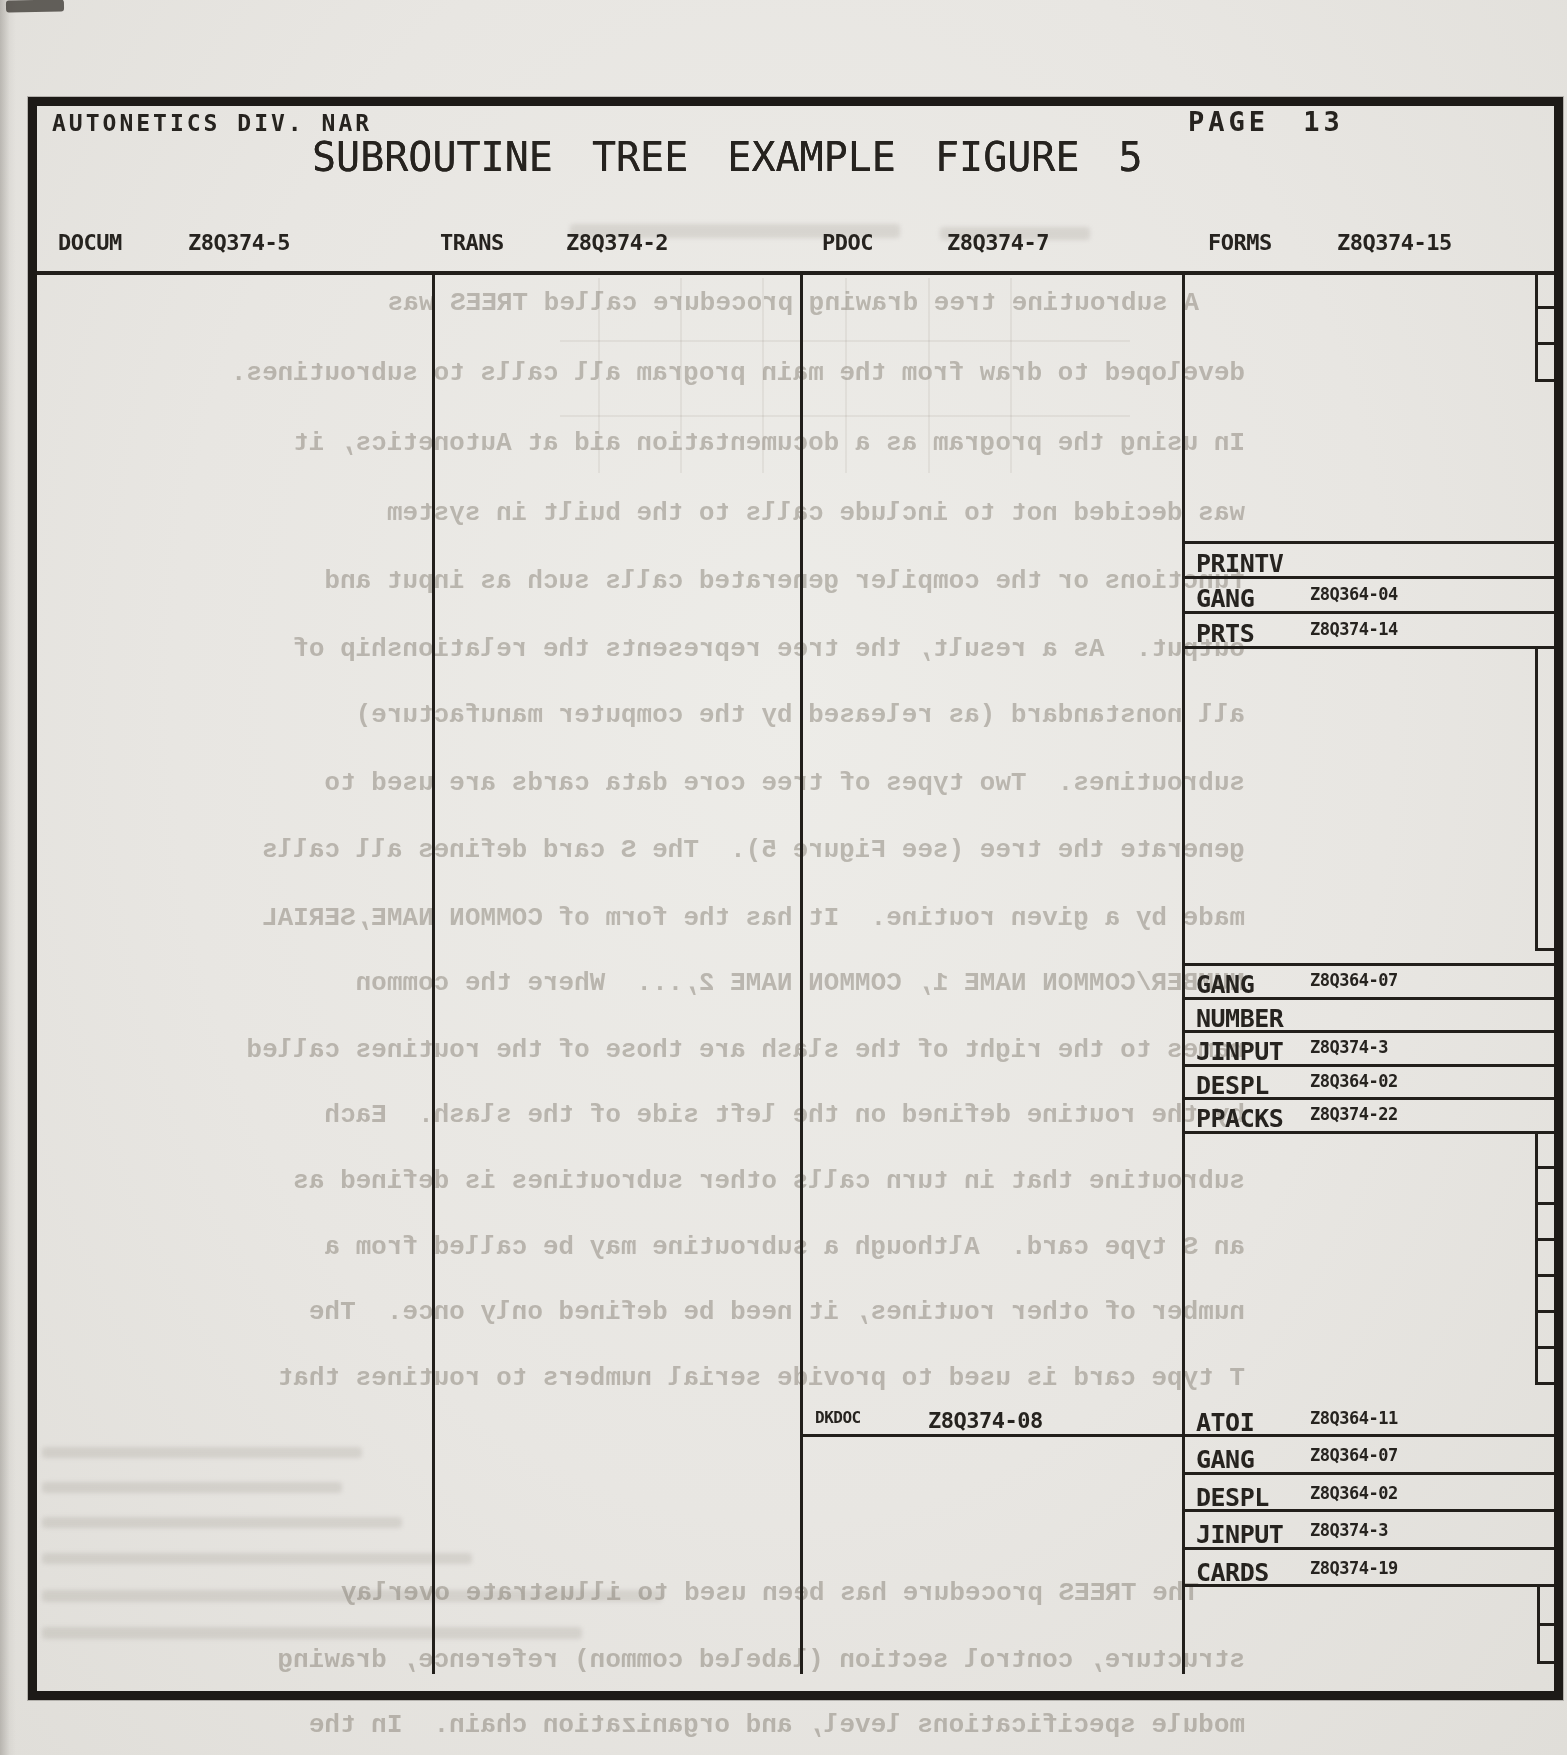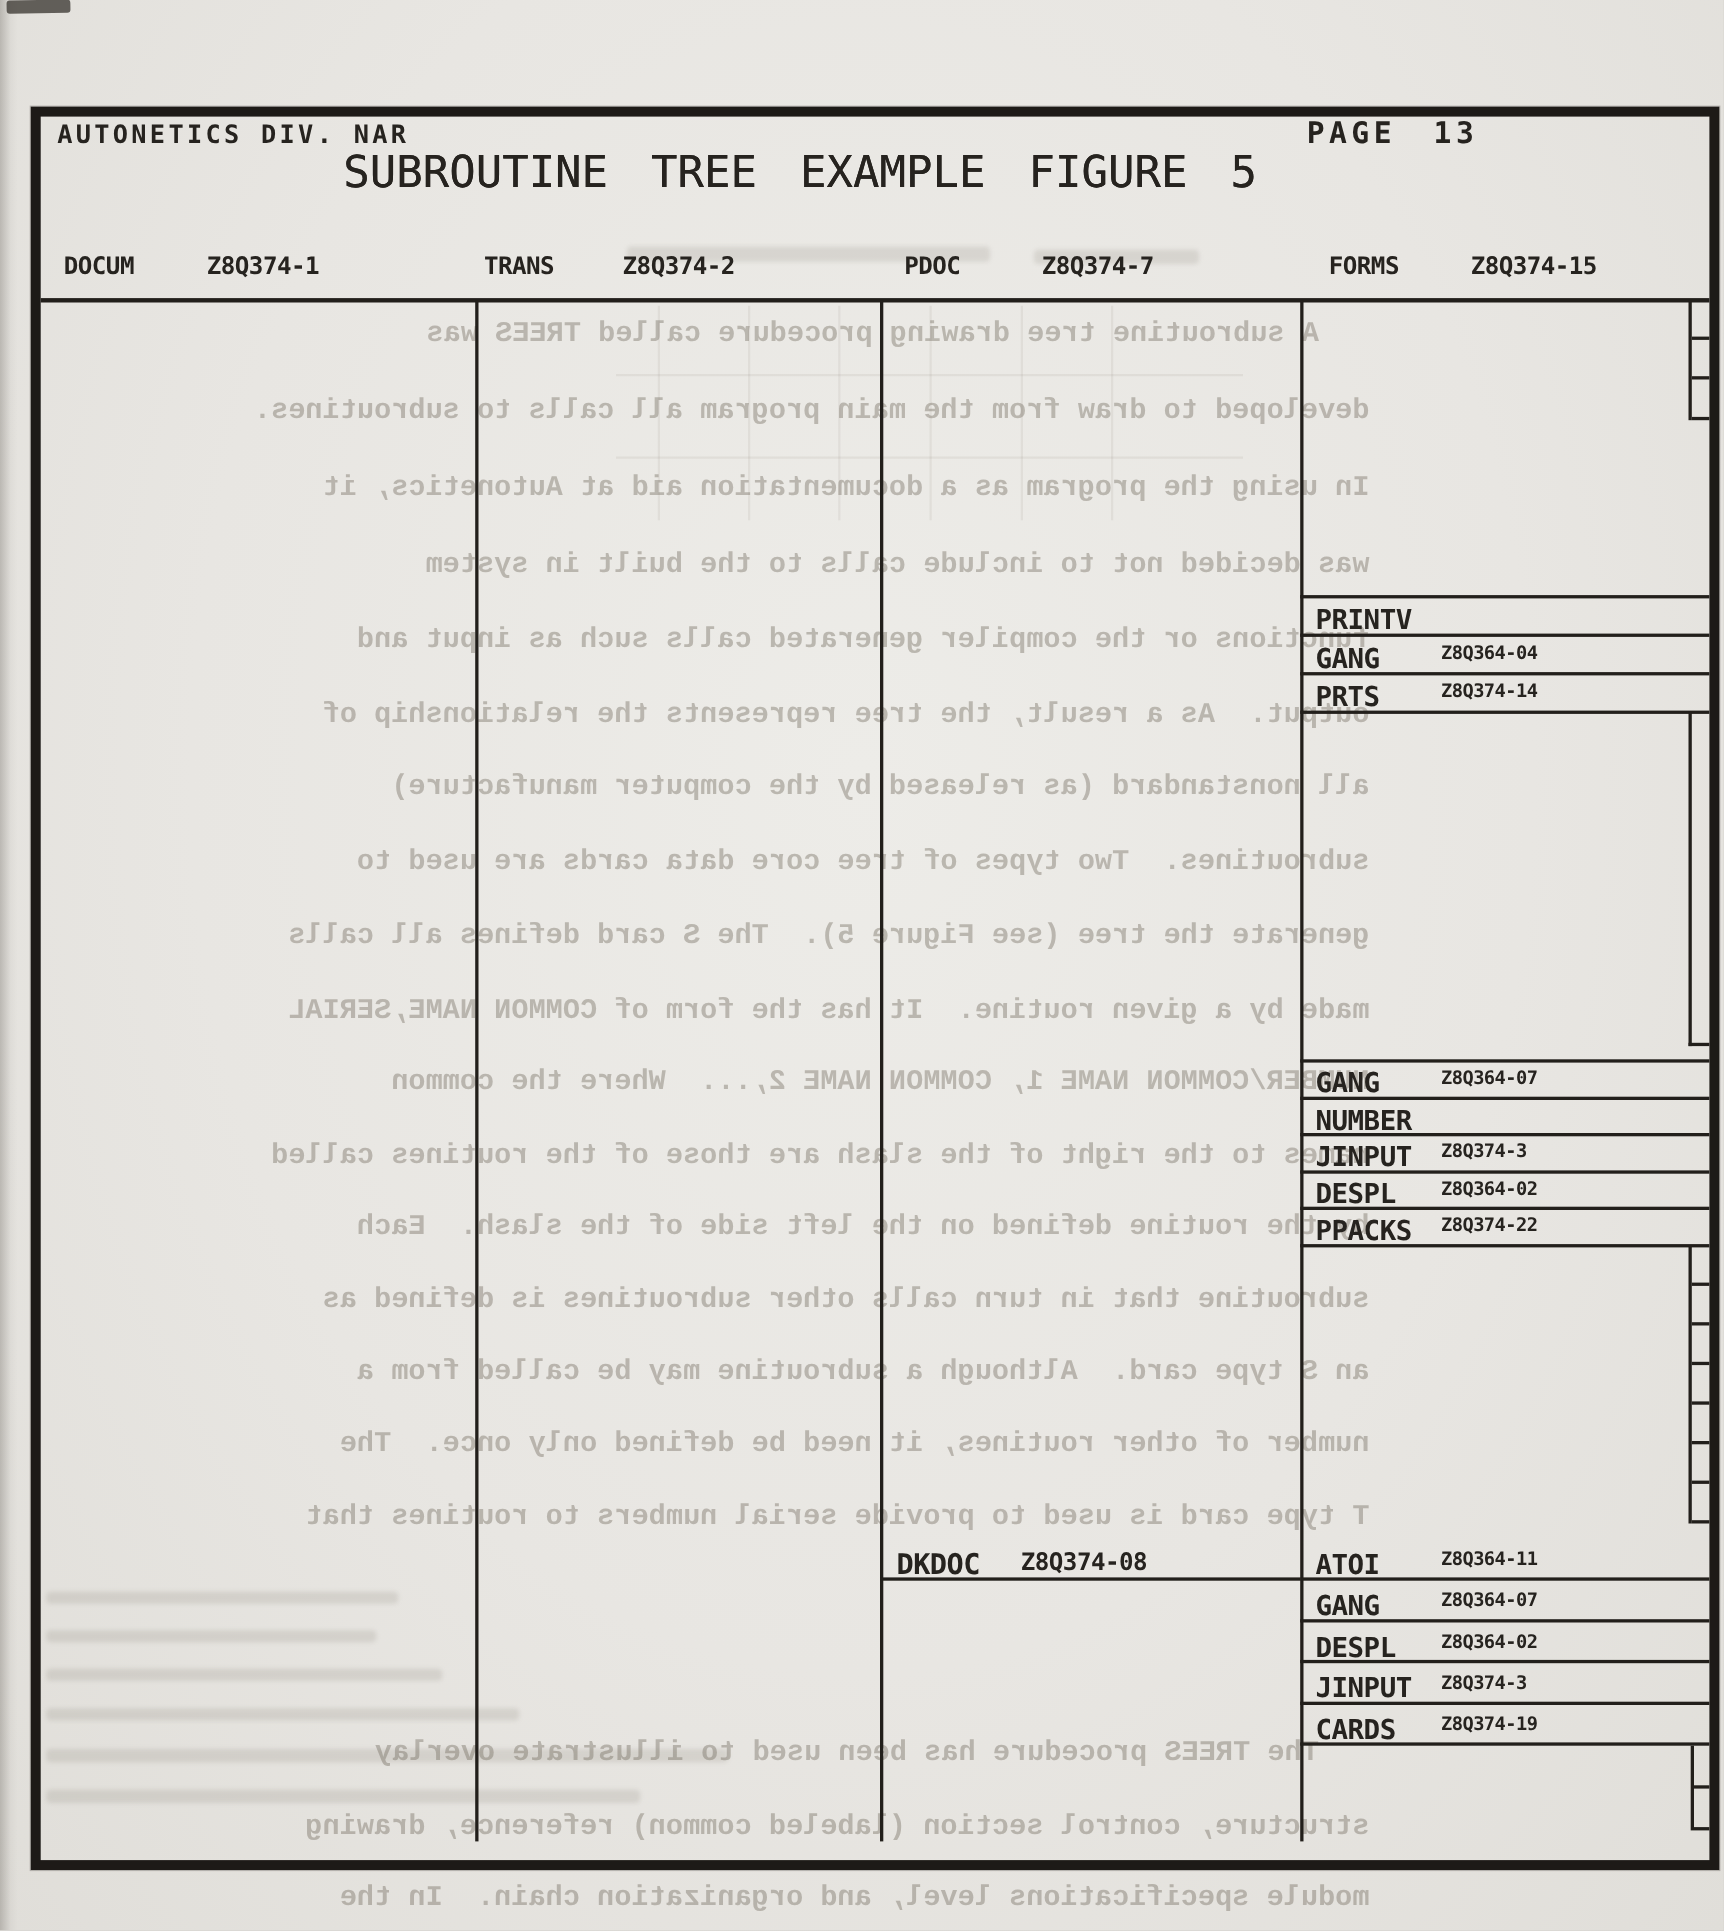--- a/index.html
+++ b/index.html
@@ -33,21 +33,21 @@
   .vline{width:3px;top:273px;height:1401px;background:#221f1b;}
   .grp{left:1182px;width:372px;box-sizing:border-box;}
   .grp.topline{border-top:3px solid #221f1b;}
   .trow{position:relative;box-sizing:border-box;border-bottom:3px solid #221f1b;}
   .trow .nm{position:absolute;left:14px;font-size:25px;font-weight:700;letter-spacing:-0.5px;white-space:pre;}
   .trow .num{position:absolute;left:128px;font-size:17px;font-weight:700;letter-spacing:-0.5px;white-space:pre;}
   .g1 .trow{height:35px;} .g1 .nm,.g1 .num{top:5px;}
   .g2 .trow{height:33.5px;} .g2 .nm,.g2 .num{top:4px;}
   .g3 .trow{height:37.4px;} .g3 .nm,.g3 .num{top:8px;}
   .dk{left:800px;top:1400px;width:382px;height:37.4px;box-sizing:border-box;border-bottom:3px solid #221f1b;}
-  .dk .nm{position:absolute;left:15px;top:8px;font-size:26px;font-weight:700;letter-spacing:-0.5px;white-space:pre;}
+  .dk .nm{position:absolute;left:15px;top:8px;font-size:16px;font-weight:700;letter-spacing:-0.5px;white-space:pre;}
   .dk .num{position:absolute;left:128px;top:8px;font-size:22px;font-weight:700;letter-spacing:-0.5px;white-space:pre;}
   .stub{box-sizing:border-box;border-left:3px solid #221f1b;}
   .stub .cell{box-sizing:border-box;border-bottom:3px solid #221f1b;}
 </style>
 </head>
 <body>
 
 <div id="page">
 
   <div class="ghost">
@@ -95,21 +95,21 @@
   <div class="abs scan-edge-left"></div>
   <div class="abs corner-blob"></div>
 
   <div class="abs frame"></div>
 
   <div class="abs org">AUTONETICS DIV. NAR</div>
   <div class="abs pageno">PAGE 13</div>
   <div class="abs title">SUBROUTINE TREE EXAMPLE FIGURE 5</div>
 
   <div class="abs hlabel" style="left:58px">DOCUM</div>
-  <div class="abs hlabel" style="left:188px">Z8Q374-1</div>
+  <div class="abs hlabel" style="left:188px">Z8Q374-5</div>
   <div class="abs hlabel" style="left:440px">TRANS</div>
   <div class="abs hlabel" style="left:566px">Z8Q374-2</div>
   <div class="abs hlabel" style="left:822px">PDOC</div>
   <div class="abs hlabel" style="left:947px">Z8Q374-7</div>
   <div class="abs hlabel" style="left:1208px">FORMS</div>
   <div class="abs hlabel" style="left:1337px">Z8Q374-15</div>
 
   <div class="abs hline"></div>
 
   <div class="abs vline" style="left:432px"></div>

